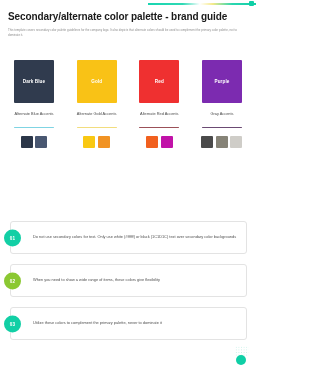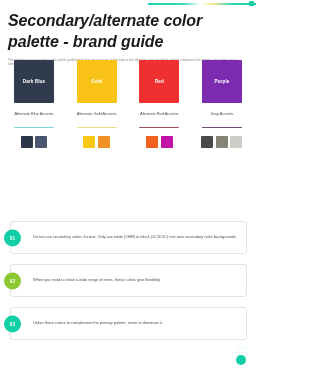--- a/index.html
+++ b/index.html
@@ -17,22 +17,22 @@
     background: linear-gradient(90deg, #17d5b0 0%, #2fd9b4 32%, #ffffff 48%, #f5e98a 60%, #2ad6b0 78%, #13cfa8 100%);
   }
   .top-rule-cap {
     position: absolute; top: 1px; right: 2px; width: 5px; height: 5px;
     background: #0fcfa6; border-radius: 1px;
   }
 
   
   .header { position: absolute; left: 8px; top: 10px; right: 8px; }
   .title {
-    font-size: 16px; font-weight: bold; color: #1b1b1b;
-    line-height: 1.33; letter-spacing: -0.1px; font-style: italic;
+    font-size: 10px; font-weight: bold; color: #1b1b1b;
+    line-height: 1.33; letter-spacing: -0.1px;
   }
   .subtitle {
     margin-top: 5px; font-size: 2.9px; color: #8d8d8d;
     line-height: 1.55; letter-spacing: 0.02px; max-width: 240px;
   }
 
   
   .swatch-row {
     position: absolute; left: 8px; top: 60px; right: 8px;
     display: flex; justify-content: space-between;

